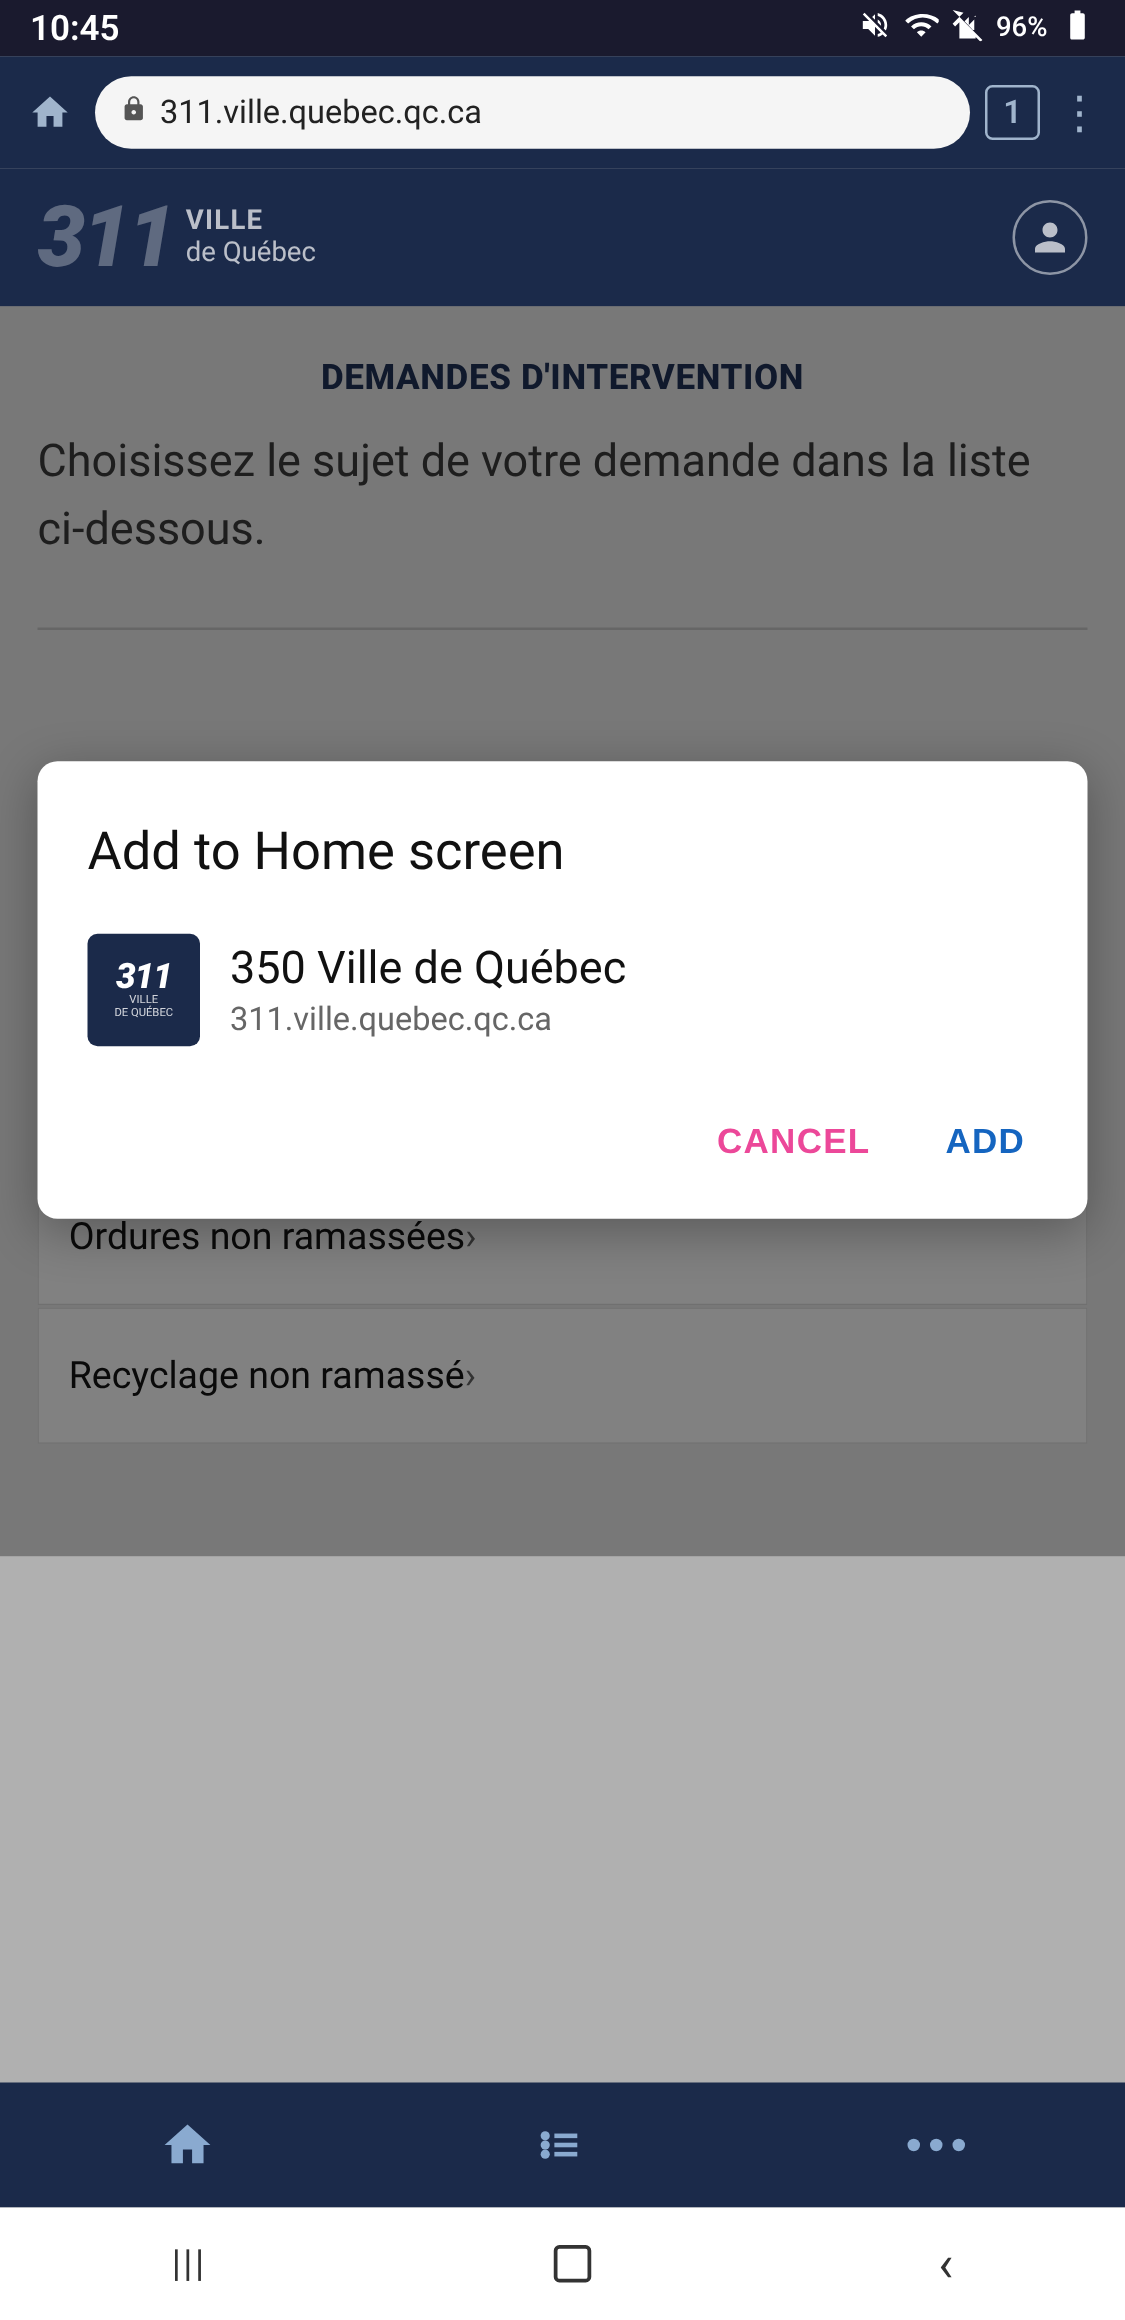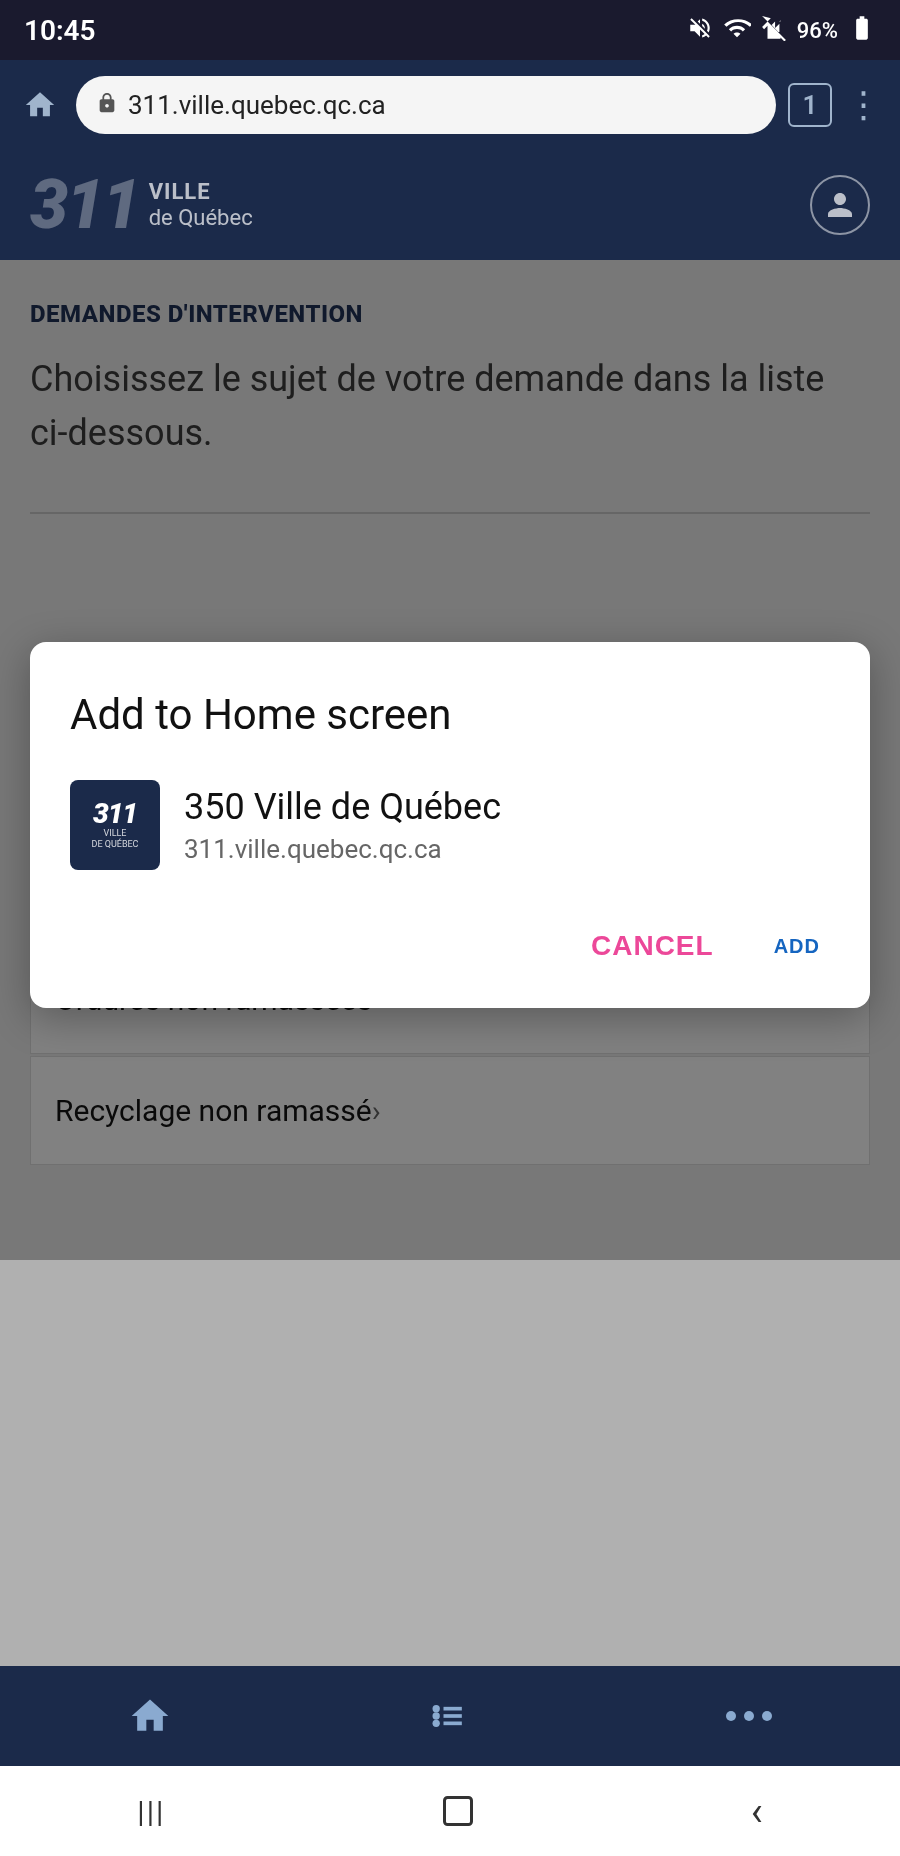--- a/index.html
+++ b/index.html
@@ -10,21 +10,21 @@
       min-height: 1856px;
       font-family: 'Roboto', Arial, sans-serif;
       background: #b0b0b0;
       position: relative;
       overflow: hidden;
     }
 
     
     .status-bar {
       width: 100%;
-      height: 60px;
+      height: 45px;
       background: #1a1a2e;
       display: flex;
       align-items: center;
       justify-content: space-between;
       padding: 0 24px;
       color: white;
       font-size: 26px;
       font-weight: 500;
       position: relative;
       z-index: 10;
@@ -178,25 +178,26 @@
     
     .main-content {
       width: 100%;
       min-height: 1000px;
       background: #c8c8c8;
       padding: 40px 30px 20px;
       position: relative;
     }
 
     .page-title {
-      font-size: 24px;
+      font-size: 28px;
       font-weight: 800;
       color: #1b2a4a;
       margin-bottom: 24px;
       letter-spacing: 0.5px;
+      text-align: center;
     }
 
     .page-subtitle {
       font-size: 36px;
       color: #333;
       margin-bottom: 52px;
       line-height: 1.5;
     }
 
     .divider {
@@ -236,21 +237,21 @@
       left: 0;
       width: 100%;
       height: 100%;
       background: rgba(0,0,0,0.4);
       z-index: 50;
     }
 
     
     .dialog {
       position: absolute;
-      top: 382px;
+      top: 364px;
       left: 30px;
       right: 30px;
       background: white;
       border-radius: 16px;
       padding: 48px 40px 36px;
       z-index: 100;
       box-shadow: 0 10px 40px rgba(0,0,0,0.3);
     }
 
     .dialog-title {
@@ -327,21 +328,21 @@
       color: #ec4899;
       letter-spacing: 1px;
       background: none;
       border: none;
       cursor: pointer;
       padding: 10px;
       text-transform: uppercase;
     }
 
     .dialog-btn-add {
-      font-size: 20px;
+      font-size: 28px;
       font-weight: 700;
       color: #1565c0;
       letter-spacing: 1px;
       background: none;
       border: none;
       cursor: pointer;
       padding: 10px;
       text-transform: uppercase;
     }
 

